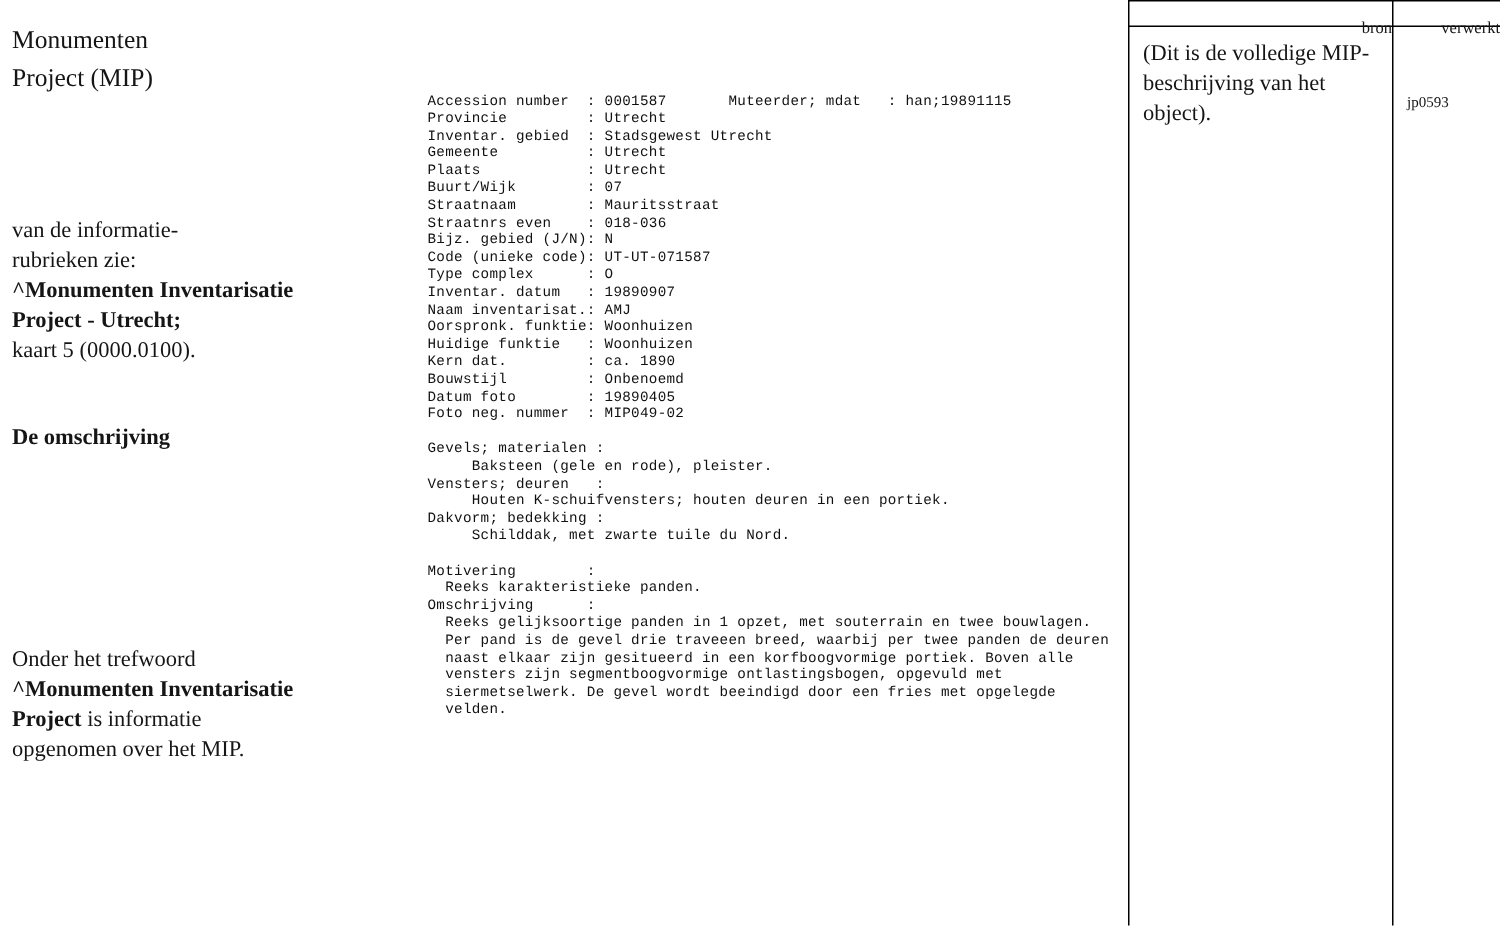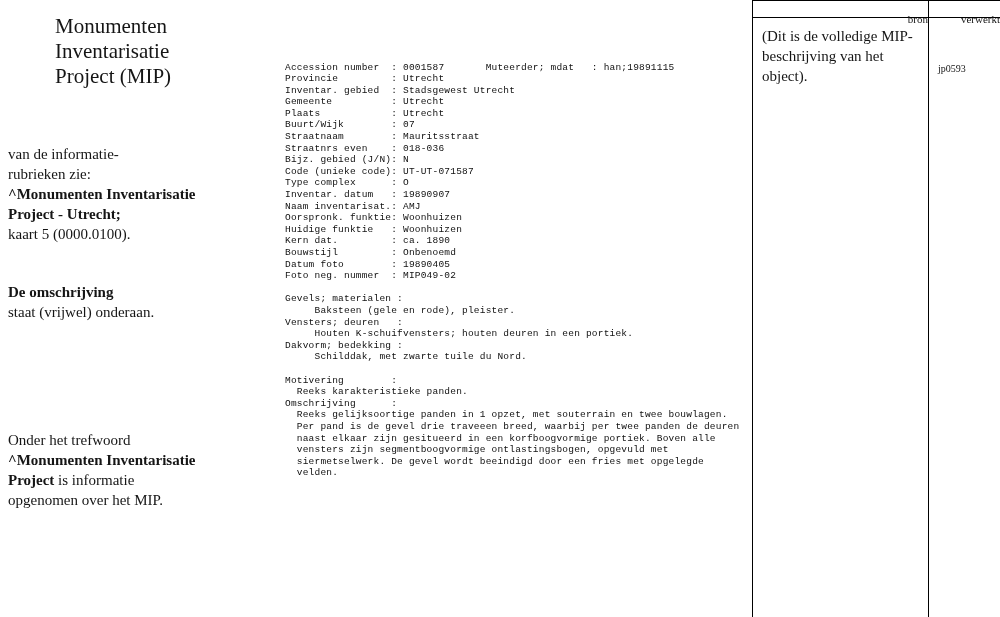--- a/index.html
+++ b/index.html
@@ -18,24 +18,23 @@
 
   
   .left-col {
     position: absolute;
     left: 8px;
     top: 14px;
     width: 250px;
   }
   .mip-title {
     font-family: "Liberation Serif", serif;
-    font-size: 21px;
+    font-size: 17px;
     line-height: 25px;
     color: #151515;
-    margin-left: 47px;
   }
   .mip-title div { white-space: nowrap; }
 
   .left-block {
     font-size: 15px;
     line-height: 20px;
     color: #151515;
   }
   .blk-explain { position: absolute; left: 0; top: 130px; width: 250px; }
   .blk-omschr  { position: absolute; left: 0; top: 268px; width: 250px; }
@@ -107,35 +106,33 @@
     color: #151515;
   }
 </style>
 </head>
 <body>
 
 <div class="left-col">
 
   <div class="mip-title">
     <div>Monumenten</div>
-    <div>Inventarisatie</div>
     <div>Project (MIP)</div>
   </div>
 
   <div class="left-block blk-explain">
     <div>van de informatie-</div>
     <div>rubrieken zie:</div>
     <div class="bold">^Monumenten Inventarisatie</div>
     <div class="bold">Project - Utrecht;</div>
     <div>kaart 5 (0000.0100).</div>
   </div>
 
   <div class="left-block blk-omschr">
     <div class="bold">De omschrijving</div>
-    <div>staat (vrijwel) onderaan.</div>
   </div>
 
   <div class="left-block blk-trefw">
     <div>Onder het trefwoord</div>
     <div class="bold">^Monumenten Inventarisatie</div>
     <div><span class="bold">Project</span><span> is informatie</span></div>
     <div>opgenomen over het MIP.</div>
   </div>
 
 </div>

